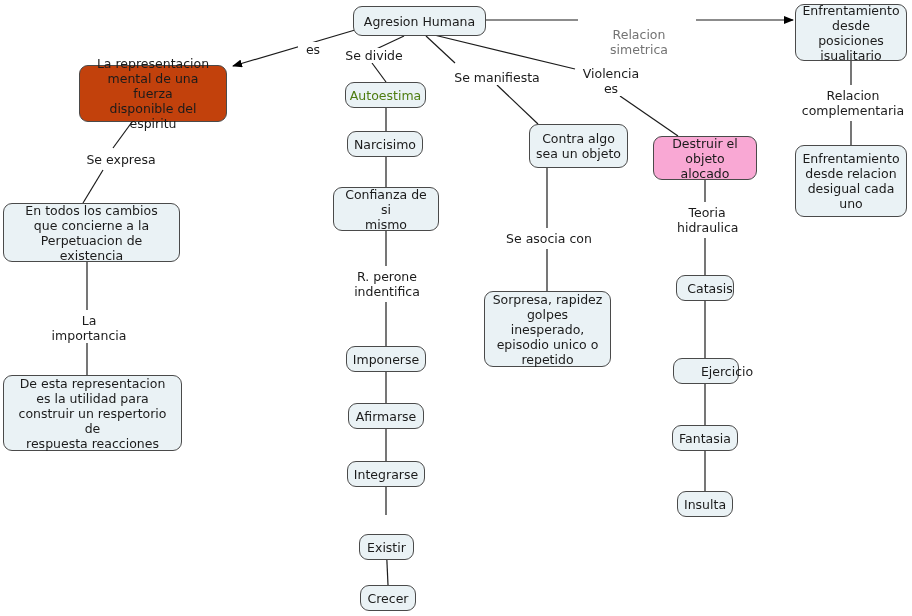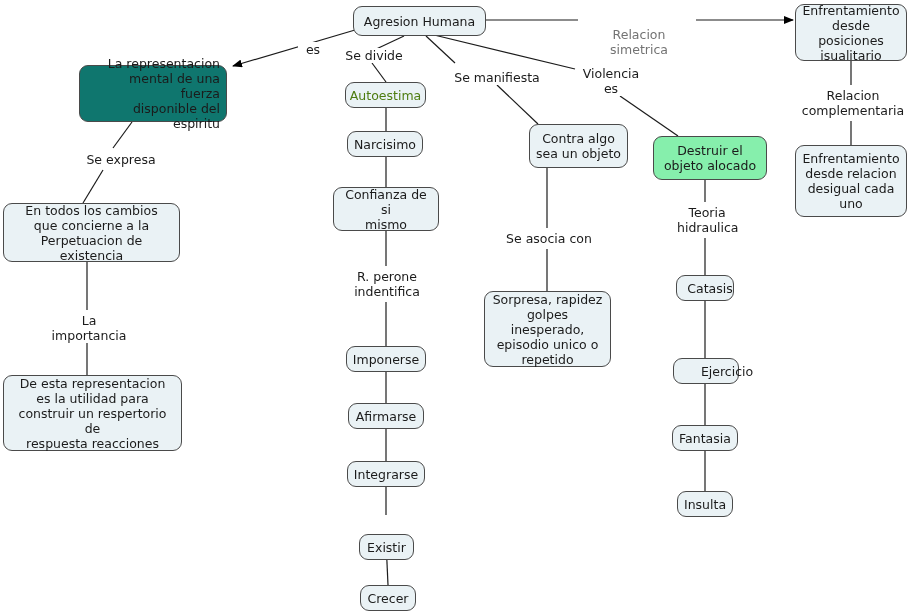--- a/index.html
+++ b/index.html
@@ -104,21 +104,21 @@
       <line x1="705" y1="384" x2="705" y2="425"></line>
       <line x1="705" y1="451" x2="705" y2="491"></line>
 
       <line x1="851" y1="61" x2="851" y2="85"></line>
       <line x1="851" y1="121" x2="851" y2="145"></line>
     </g>
   </svg>
 
   <div id="nodes-layer">
       <div class="node" style="left: 353px; top: 6px; width: 133px; height: 30px; background: rgb(234, 242, 245); border-color: rgb(74, 74, 74); color: rgb(27, 27, 27);">Agresion Humana</div>
-      <div class="node" style="left: 79px; top: 65px; width: 148px; height: 57px; background: #0f766e; border-color: rgb(74, 74, 74); color: rgb(27, 27, 27); text-align: right;">La representacion
+      <div class="node" style="left: 79px; top: 65px; width: 148px; height: 57px; background: #c2410c; border-color: rgb(74, 74, 74); color: rgb(27, 27, 27);">La representacion
 mental de una fuerza
 disponible del espiritu</div>
       <div class="node" style="left: 3px; top: 203px; width: 177px; height: 59px; background: rgb(234, 242, 245); border-color: rgb(74, 74, 74); color: rgb(27, 27, 27);">En todos los cambios
 que concierne a la
 Perpetuacion de existencia</div>
       <div class="node" style="left: 3px; top: 375px; width: 179px; height: 76px; background: rgb(234, 242, 245); border-color: rgb(74, 74, 74); color: rgb(27, 27, 27);">De esta representacion
 es la utilidad para
 construir un respertorio de
 respuesta reacciones</div>
       <div class="node" style="left: 345px; top: 82px; width: 81px; height: 26px; background: rgb(234, 242, 245); border-color: rgb(74, 74, 74); color: #4d7c0f;">Autoestima</div>
@@ -129,21 +129,21 @@
       <div class="node" style="left: 348px; top: 403px; width: 76px; height: 26px; background: rgb(234, 242, 245); border-color: rgb(74, 74, 74); color: rgb(27, 27, 27);">Afirmarse</div>
       <div class="node" style="left: 347px; top: 461px; width: 78px; height: 26px; background: rgb(234, 242, 245); border-color: rgb(74, 74, 74); color: rgb(27, 27, 27);">Integrarse</div>
       <div class="node" style="left: 359px; top: 515px; width: 55px; height: 26px; background: rgb(234, 242, 245); border-color: rgb(74, 74, 74); color: rgb(27, 27, 27); margin-top: 19px;">Existir</div>
       <div class="node" style="left: 360px; top: 585px; width: 56px; height: 26px; background: rgb(234, 242, 245); border-color: rgb(74, 74, 74); color: rgb(27, 27, 27);">Crecer</div>
       <div class="node" style="left: 498px; top: 124px; width: 99px; height: 44px; background: rgb(234, 242, 245); border-color: rgb(74, 74, 74); color: rgb(27, 27, 27); margin-left: 31px;">Contra algo
 sea un objeto</div>
       <div class="node" style="left: 484px; top: 291px; width: 127px; height: 76px; background: rgb(234, 242, 245); border-color: rgb(74, 74, 74); color: rgb(27, 27, 27);">Sorpresa, rapidez
 golpes inesperado,
 episodio unico o
 repetido</div>
-      <div class="node" style="left: 653px; top: 136px; width: 114px; height: 44px; background: #86efac; border-color: rgb(74, 74, 74); color: rgb(27, 27, 27);">Destruir el
+      <div class="node" style="left: 653px; top: 136px; width: 104px; height: 44px; background: #f9a8d4; border-color: rgb(74, 74, 74); color: rgb(27, 27, 27);">Destruir el
 objeto alocado</div>
       <div class="node" style="left: 676px; top: 275px; width: 58px; height: 26px; background: rgb(234, 242, 245); border-color: rgb(74, 74, 74); color: rgb(27, 27, 27); padding-left: 16px;">Catasis</div>
       <div class="node" style="left: 673px; top: 358px; width: 66px; height: 26px; background: rgb(234, 242, 245); border-color: rgb(74, 74, 74); color: rgb(27, 27, 27); padding-left: 48px;">Ejercicio</div>
       <div class="node" style="left: 672px; top: 425px; width: 66px; height: 26px; background: rgb(234, 242, 245); border-color: rgb(74, 74, 74); color: rgb(27, 27, 27);">Fantasia</div>
       <div class="node" style="left: 677px; top: 491px; width: 56px; height: 26px; background: rgb(234, 242, 245); border-color: rgb(74, 74, 74); color: rgb(27, 27, 27);">Insulta</div>
       <div class="node" style="left: 795px; top: 4px; width: 112px; height: 57px; background: rgb(234, 242, 245); border-color: rgb(74, 74, 74); color: rgb(27, 27, 27);">Enfrentamiento
 desde posiciones
 isualitario</div>
       <div class="node" style="left: 795px; top: 145px; width: 112px; height: 72px; background: rgb(234, 242, 245); border-color: rgb(74, 74, 74); color: rgb(27, 27, 27);">Enfrentamiento
 desde relacion

